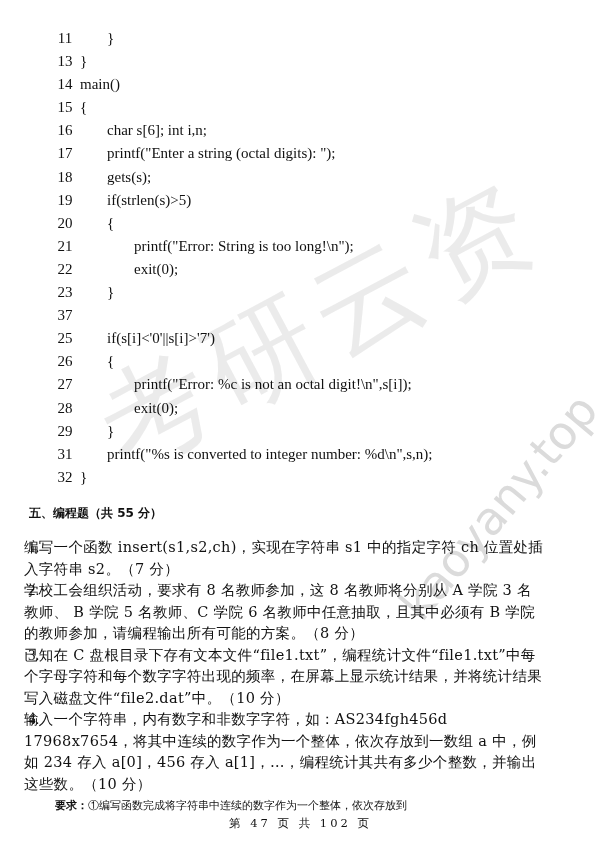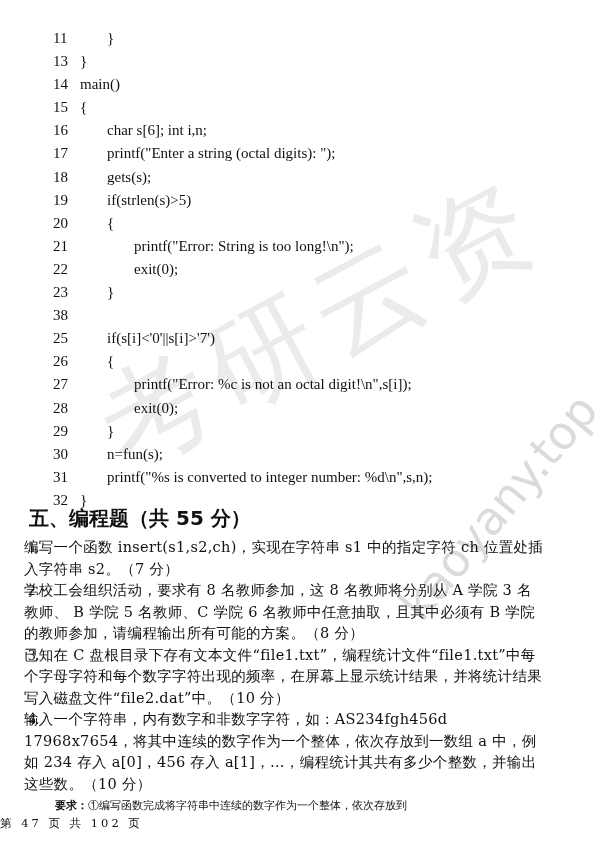--- a/index.html
+++ b/index.html
@@ -5,31 +5,31 @@
   html, body { margin: 0; padding: 0; }
   body {
     width: 601px; height: 853px; background: #ffffff; position: relative; overflow: hidden;
     font-family: "Liberation Serif", "DejaVu Serif", serif; color: #111;
   }
   .watermark { position: absolute; pointer-events: none; color: #dcdcdc; }
   .wm-cn { left: 80px; top: 250px; font-size: 110px; transform: rotate(-28deg); letter-spacing: 10px; opacity: 0.55; font-family: "DejaVu Serif", serif; }
   .wm-url { left: 360px; top: 480px; font-size: 46px; transform: rotate(-50deg); opacity: 0.75; font-family: "DejaVu Sans", sans-serif; color: #cfcfcf; }
   .code { position: absolute; left: 0; top: 27px; width: 601px; }
   .code-line { position: relative; height: 23.1px; font-size: 15px; line-height: 23px; }
-  .ln { position: absolute; left: 53px; width: 24px; }
+  .ln { position: absolute; left: 53px; width: 24px; text-align: center; }
   .ct { position: absolute; white-space: pre; }
   .ind0 { left: 80px; } .ind1 { left: 107px; } .ind2 { left: 134px; }
-  .section-title { position: absolute; left: 29px; top: 505px; font-size: 20px; font-weight: bold; font-family: "DejaVu Sans", sans-serif; }
+  .section-title { position: absolute; left: 29px; top: 505px; font-size: 12px; font-weight: bold; font-family: "DejaVu Sans", sans-serif; }
   .questions { position: absolute; left: 0; top: 537px; width: 601px; }
   .q { position: relative; }
   .q-num { position: absolute; left: 28px; font-size: 15px; line-height: 21.5px; }
   .q-text { margin-left: 24px; width: 520px; font-size: 14.5px; line-height: 21.5px; font-family: "DejaVu Serif", serif; letter-spacing: 0.3px; }
   .req { margin-left: 55px; width: 530px; font-size: 11px; line-height: 21.5px; font-family: "DejaVu Serif", serif; }
   .req b { font-family: "DejaVu Sans", sans-serif; }
-  .footer { position: absolute; left: 0; width: 601px; top: 816px; font-size: 11.5px; letter-spacing: 3px; font-family: "DejaVu Serif", serif; }
+  .footer { position: absolute; left: 0; width: 601px; top: 816px; text-align: center; font-size: 11.5px; letter-spacing: 3px; font-family: "DejaVu Serif", serif; }
 </style>
 </head>
 <body>
 
 <div class="watermark wm-cn">考研云资</div>
 <div class="watermark wm-url">kaoyany.top</div>
 
 <div class="code" id="code">
     <div class="code-line">
       <span class="ln">11</span>
@@ -73,45 +73,41 @@
     </div>
     <div class="code-line">
       <span class="ln">22</span>
       <span class="ct ind2">exit(0);</span>
     </div>
     <div class="code-line">
       <span class="ln">23</span>
       <span class="ct ind1">}</span>
     </div>
     <div class="code-line">
-      <span class="ln">38</span>
+      <span class="ln">37</span>
     </div>
     <div class="code-line">
       <span class="ln">25</span>
       <span class="ct ind1">if(s[i]&lt;'0'||s[i]&gt;'7')</span>
     </div>
     <div class="code-line">
       <span class="ln">26</span>
       <span class="ct ind1">{</span>
     </div>
     <div class="code-line">
       <span class="ln">27</span>
       <span class="ct ind2">printf("Error: %c is not an octal digit!\n",s[i]);</span>
     </div>
     <div class="code-line">
       <span class="ln">28</span>
       <span class="ct ind2">exit(0);</span>
     </div>
     <div class="code-line">
       <span class="ln">29</span>
       <span class="ct ind1">}</span>
-    </div>
-    <div class="code-line">
-      <span class="ln">30</span>
-      <span class="ct ind1">n=fun(s);</span>
     </div>
     <div class="code-line">
       <span class="ln">31</span>
       <span class="ct ind1">printf("%s is converted to integer number: %d\n",s,n);</span>
     </div>
     <div class="code-line">
       <span class="ln">32</span>
       <span class="ct ind0">}</span>
     </div>
   </div>

